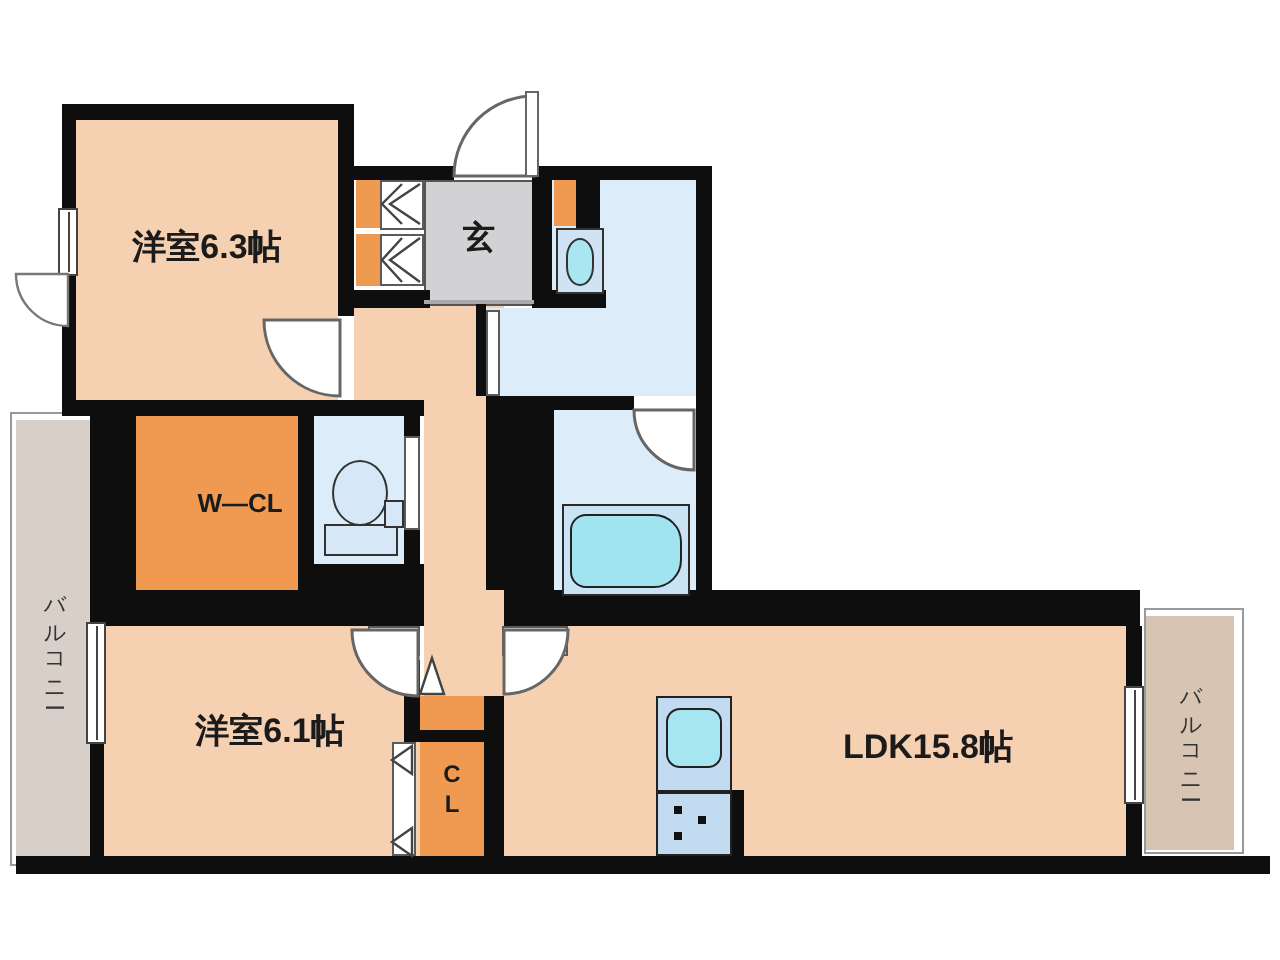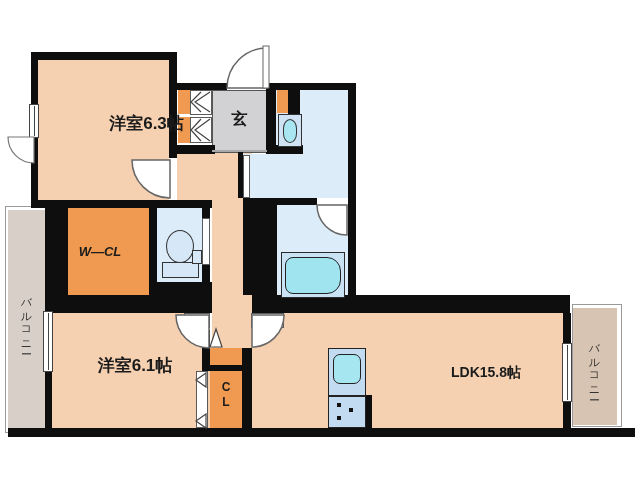--- a/index.html
+++ b/index.html
@@ -131,25 +131,25 @@
     <path d="M284,315 A32,32 0 0 1 252,347 L252,315 Z" fill="#fff" stroke="#666" stroke-width="1.5"></path>
     <polygon points="216,329 210,347 222,347" fill="#fff" stroke="#444" stroke-width="1.2"></polygon>
     <polygon points="206,373 196,380 206,387" fill="#fff" stroke="#444" stroke-width="1.2"></polygon>
     <polygon points="206,414 196,421 206,428" fill="#fff" stroke="#444" stroke-width="1.2"></polygon>
     <polyline points="210,92 195,102 210,112" fill="none" stroke="#444" stroke-width="1.2"></polyline>
     <polyline points="201,92 191,102 201,112" fill="none" stroke="#444" stroke-width="1.2"></polyline>
     <polyline points="210,119 195,130 210,141" fill="none" stroke="#444" stroke-width="1.2"></polyline>
     <polyline points="201,119 191,130 201,141" fill="none" stroke="#444" stroke-width="1.2"></polyline>
   </svg>
 
-  <div class="lbl" style="left:38px;top:112px;width:131px;height:22px;font-size:17px;padding-left:43px;">洋室6.3帖</div>
+  <div class="lbl" style="left:38px;top:112px;width:131px;height:22px;font-size:17px;">洋室6.3帖</div>
   <div class="lbl" style="left:56px;top:354px;width:158px;height:22px;font-size:17px;">洋室6.1帖</div>
-  <div class="lbl" style="left:386px;top:362px;width:200px;height:22px;font-size:14px;">LDK15.8帖</div>
+  <div class="lbl" style="left:364px;top:362px;width:200px;height:22px;font-size:17px;">LDK15.8帖</div>
   <div class="lbl" style="left:212px;top:108px;width:55px;height:22px;font-size:16px;">玄</div>
-  <div class="lbl" style="left:52px;top:243px;width:96px;height:17px;font-size:13px;font-style:italic;">W―CL</div>
+  <div class="lbl" style="left:72px;top:243px;width:96px;height:17px;font-size:13px;">W―CL</div>
   <div class="lbl" style="left:212px;top:376px;width:28px;height:38px;font-size:12px;flex-direction:column;line-height:1.25;">
     <span>C</span>
     <span>L</span>
   </div>
   <div class="lbl vlbl" style="left:15px;top:268px;width:22px;height:104px;font-size:11px;">バルコニー</div>
   <div class="lbl vlbl" style="left:583px;top:314px;width:22px;height:104px;font-size:11px;">バルコニー</div>
 
 </div>
 
 </body></html>

